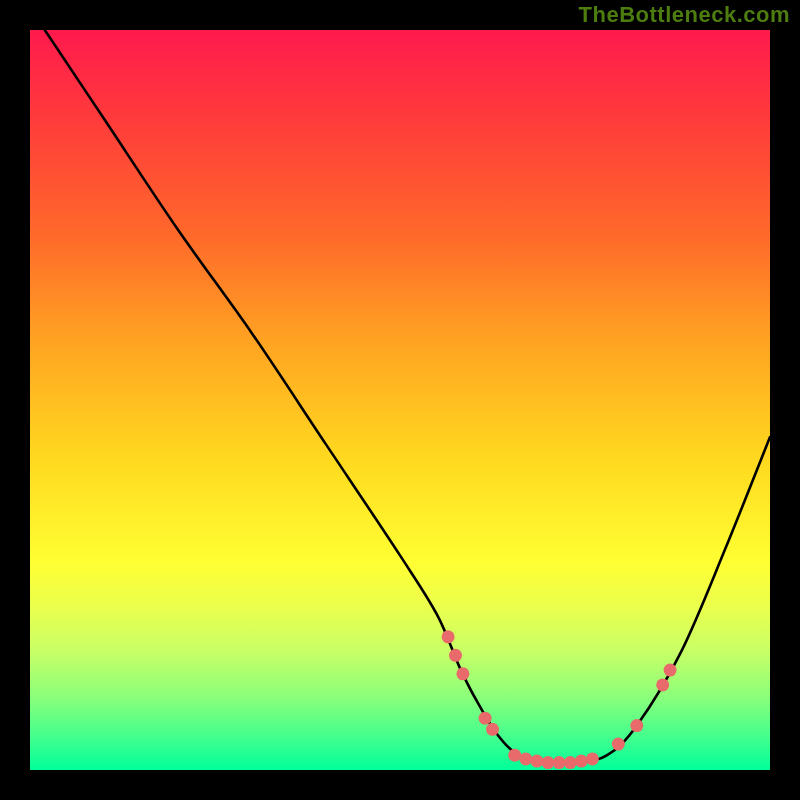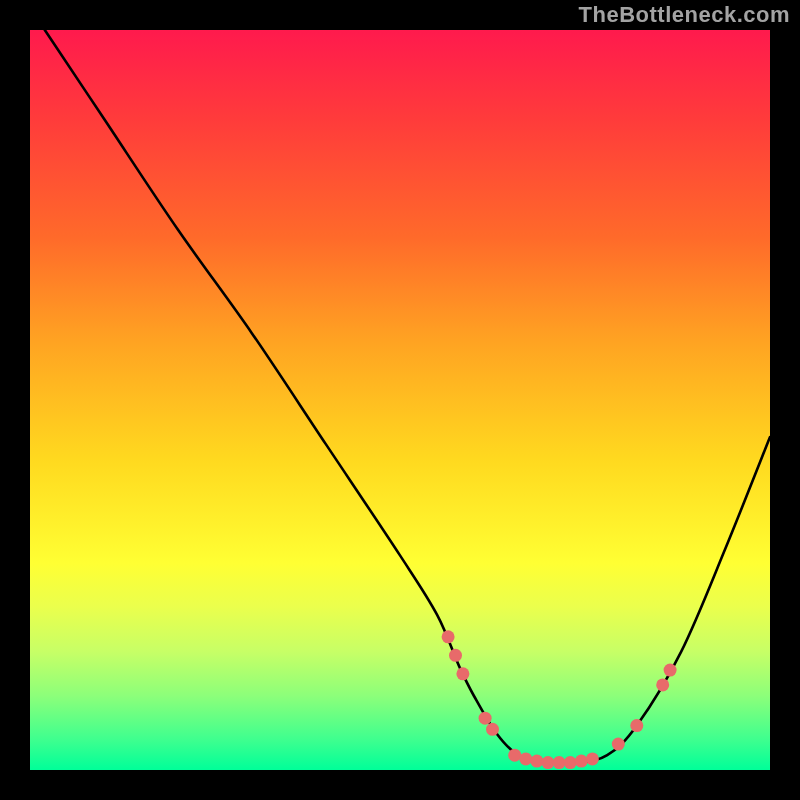--- a/index.html
+++ b/index.html
@@ -14,21 +14,21 @@
   .frame {
     position: relative;
     width: 800px;
     height: 800px;
     background: #000;
   }
   .watermark {
     position: absolute;
     top: 2px;
     right: 10px;
-    color: #a3a3a3;
+    color: #4d7c0f;
     font-size: 22px;
     font-weight: bold;
     letter-spacing: 0.5px;
     user-select: none;
   }
   .plot {
     position: absolute;
     left: 30px;
     top: 30px;
     width: 740px;

